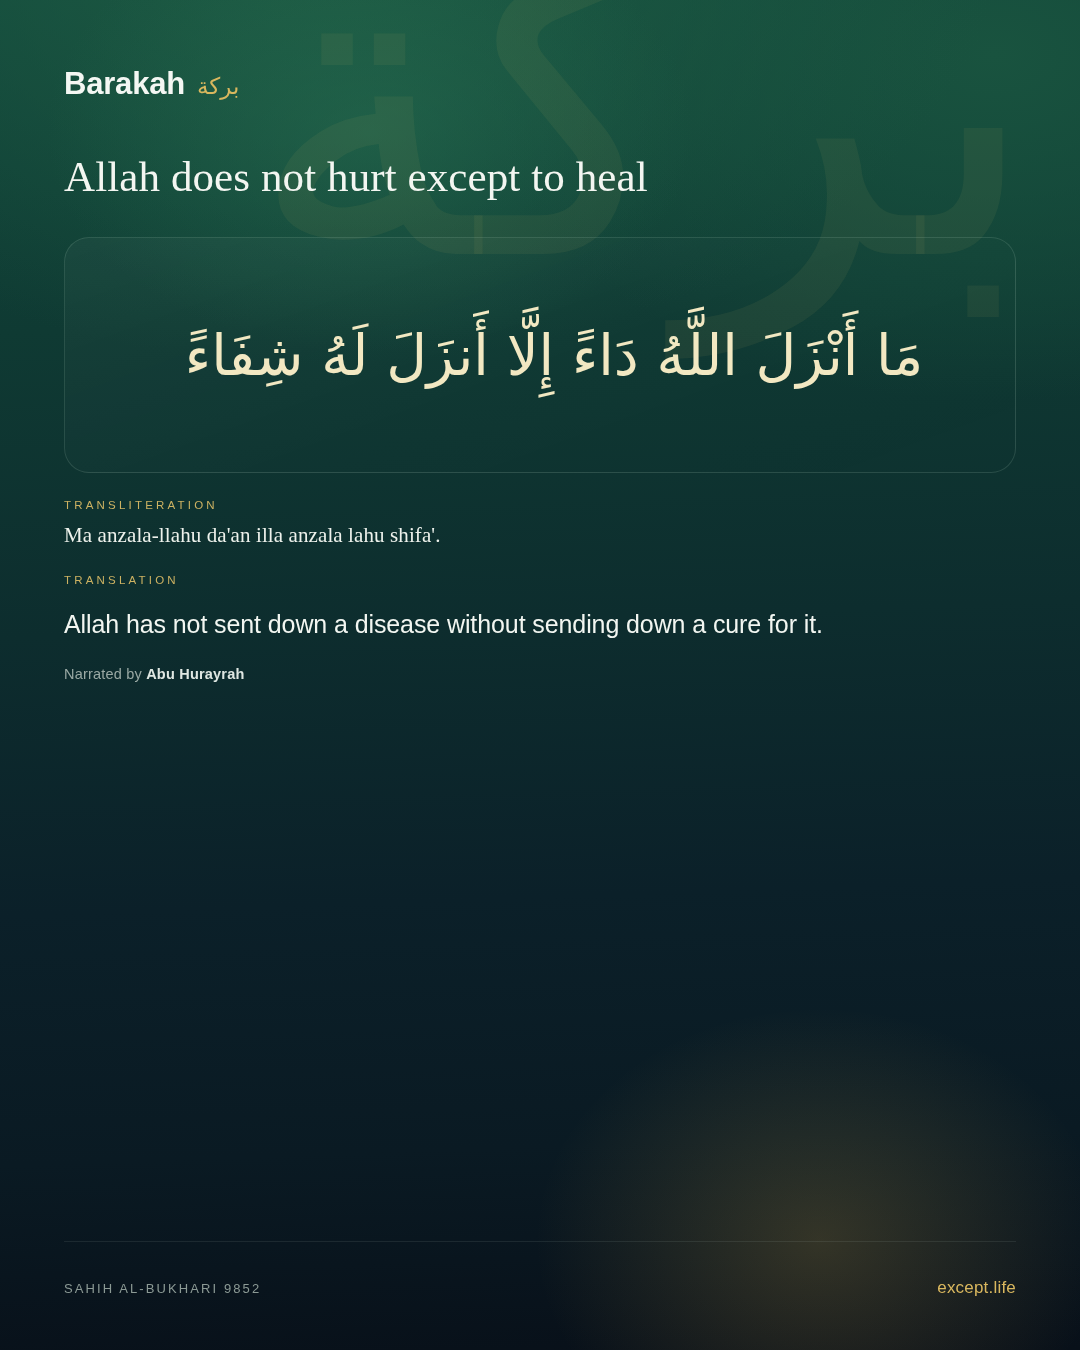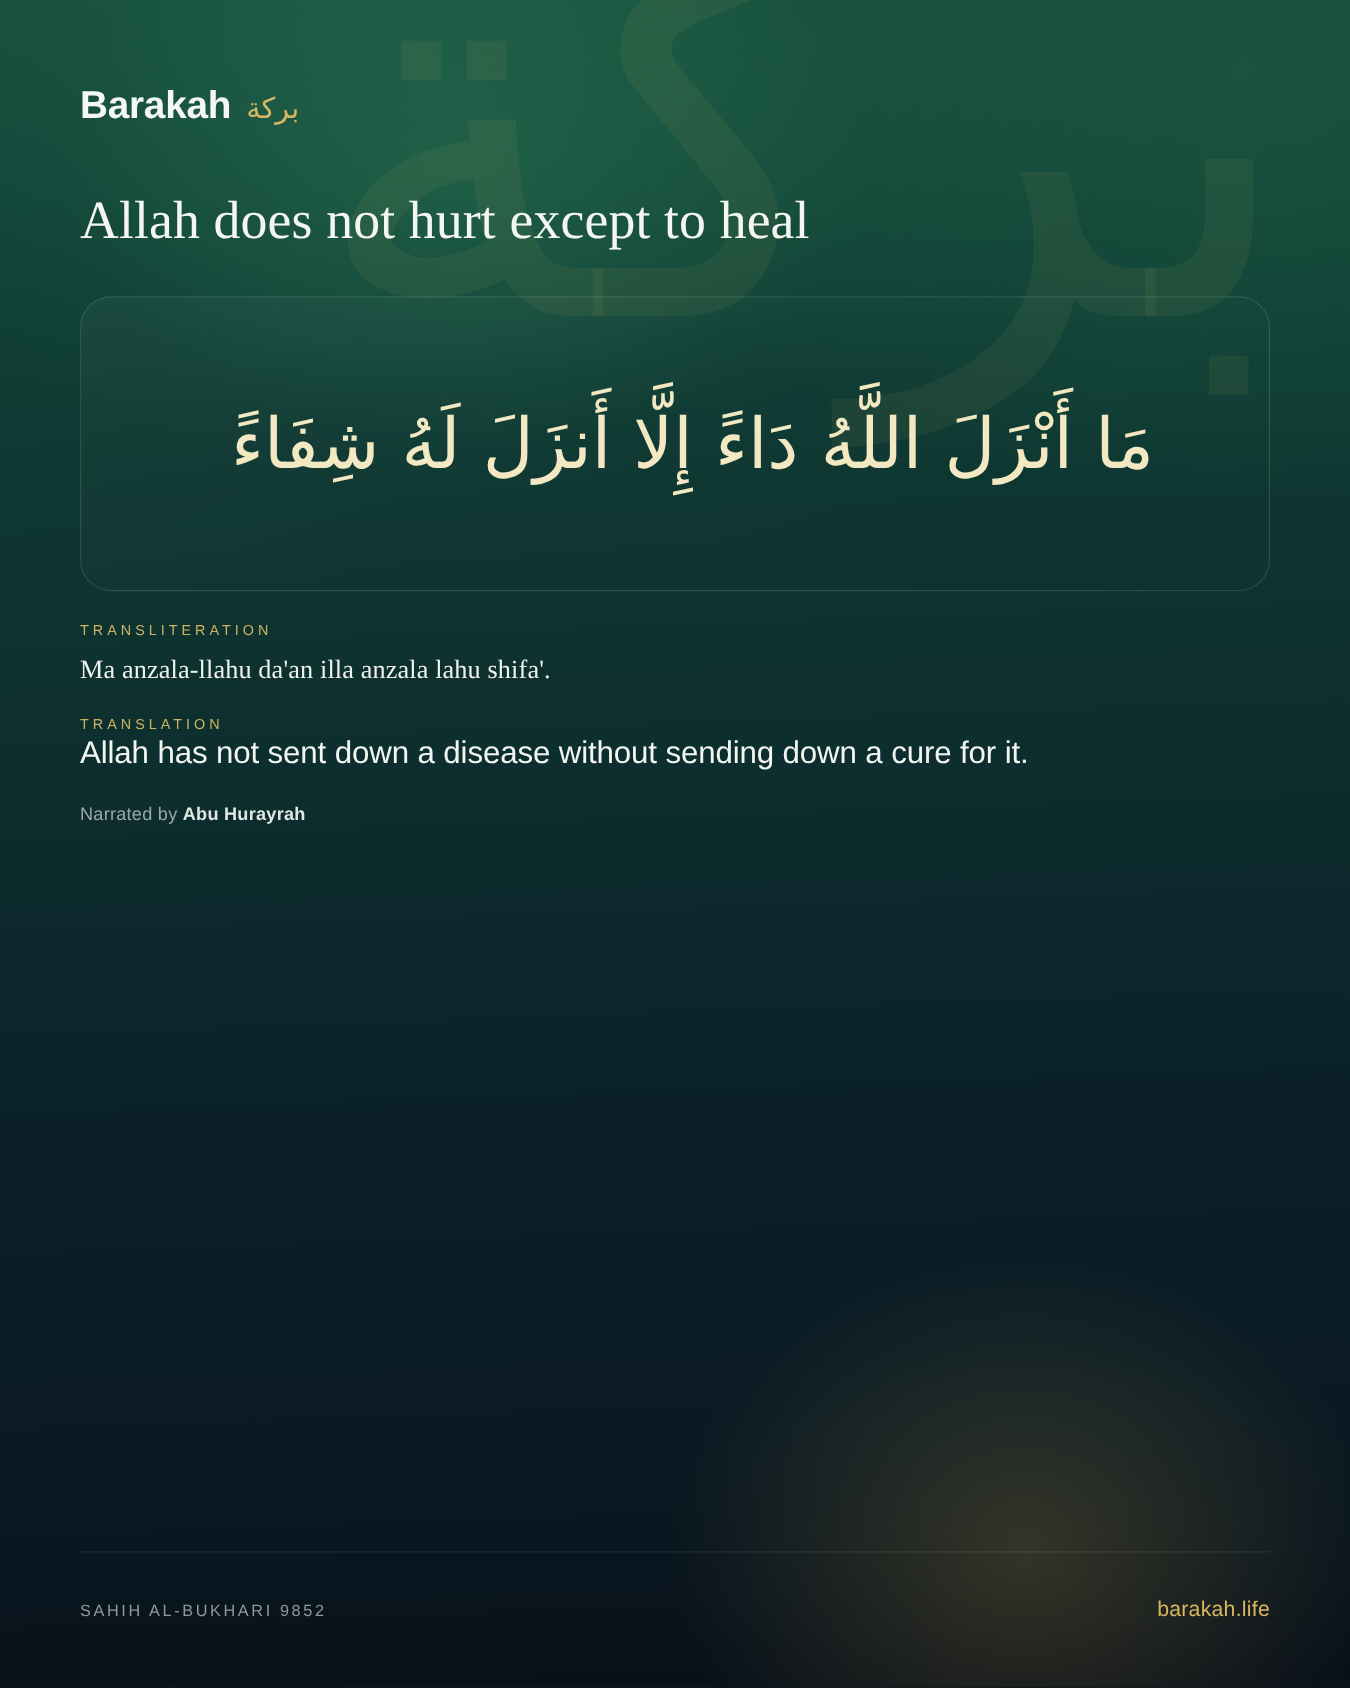--- a/index.html
+++ b/index.html
@@ -145,21 +145,21 @@
   .translit {
     font-family: "Liberation Serif", serif;
     font-size: 21px;
     color: #eef2ec;
     margin-top: 12px;
     letter-spacing: 0.1px;
   }
   .translation {
     font-size: 25px;
     color: #f2f6f1;
-    margin-top: 0;
+    margin-top: 22px;
     line-height: 1.35;
     letter-spacing: -0.1px;
   }
   .narrator {
     margin-top: 24px;
     font-size: 14.5px;
     color: #9aa9a4;
     letter-spacing: 0.2px;
   }
   .narrator b {
@@ -232,16 +232,16 @@
       <span>Narrated by</span>
       <b>Abu Hurayrah</b>
     </div>
 
   </div>
 
   <div class="footer-rule"></div>
 
   <div class="footer">
     <span class="source">SAHIH AL-BUKHARI 9852</span>
-    <span class="site">barakah.life</span>
+    <span class="site">except.life</span>
   </div>
 
 </div>
 
 </body></html>

